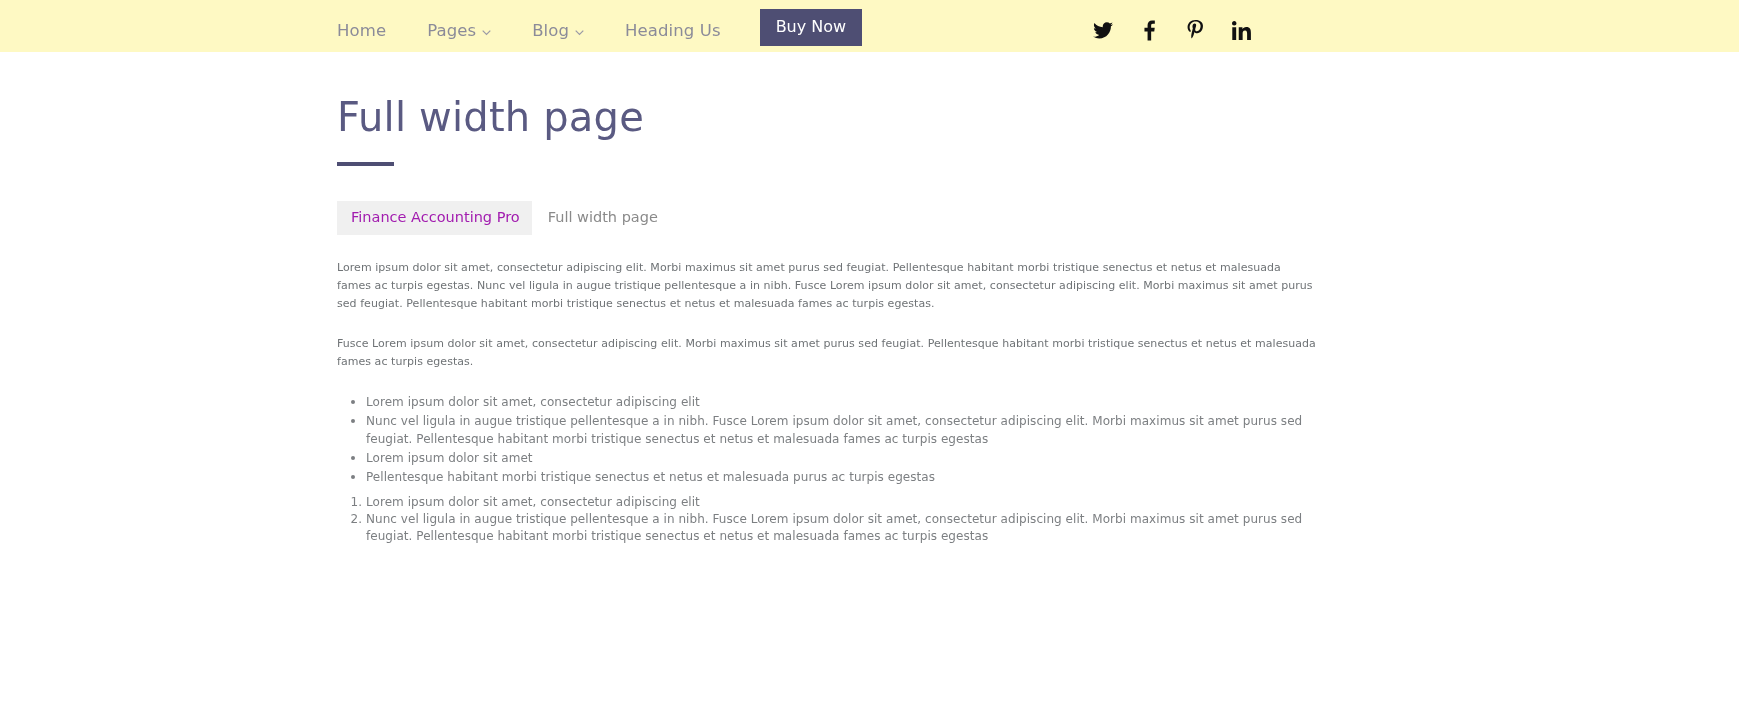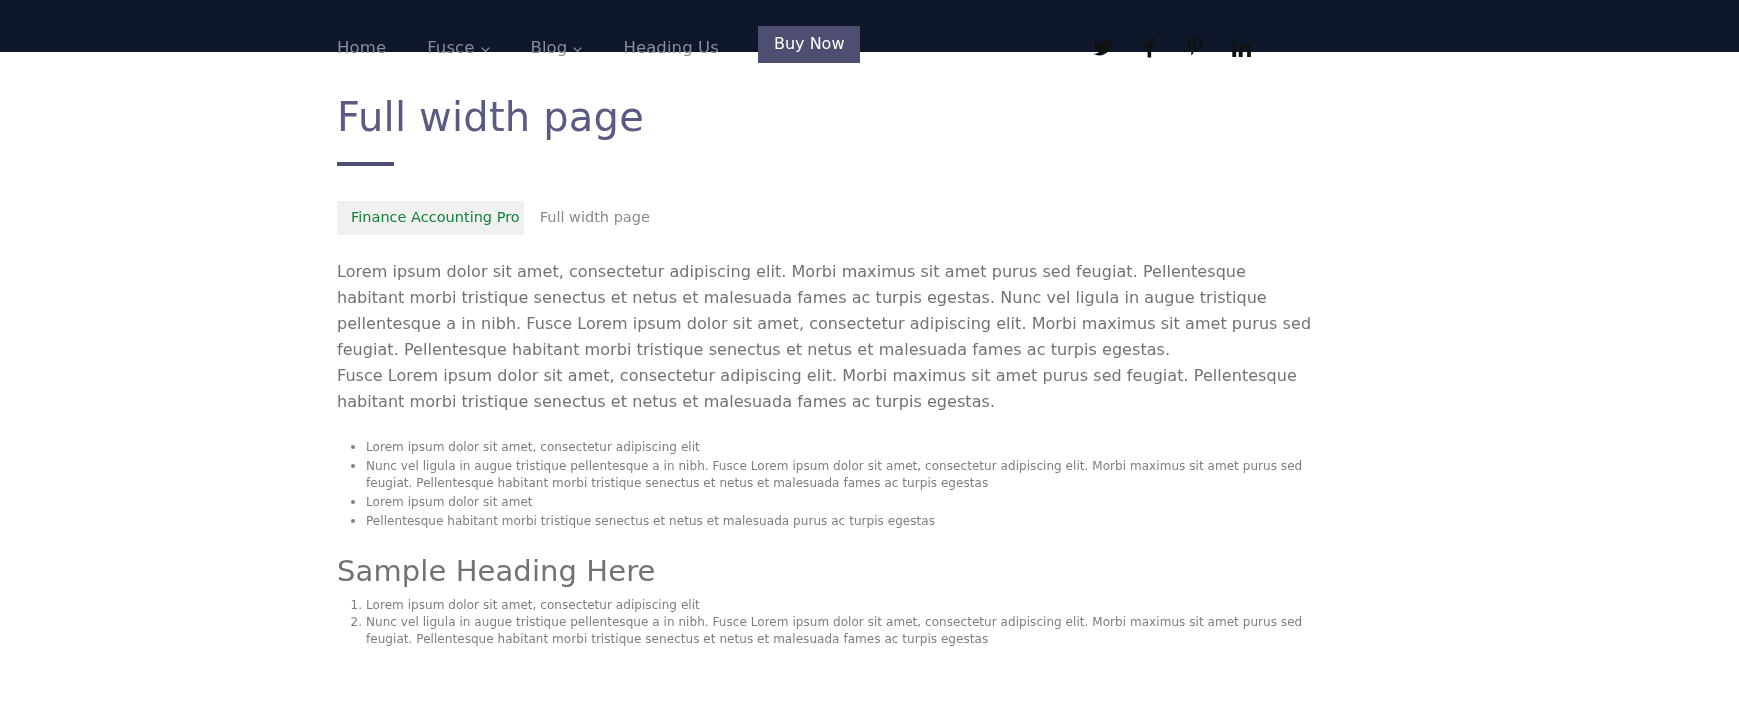--- a/index.html
+++ b/index.html
@@ -13,22 +13,22 @@
     font-family: "DejaVu Sans", "Liberation Sans", sans-serif;
     overflow: hidden;
   }
 
   
   .site-header {
     width: 100%;
     height: 52px;
     display: flex;
     align-items: flex-start;
-    padding-top: 24px;
-    background: #0f172a;
+    padding-top: 7px;
+    background: #fef9c3;
   }
   .nav-wrap {
     display: flex;
     align-items: center;
     margin-left: 337px;
   }
   .nav-item {
     font-size: 16.5px;
     color: #8b8b99;
     margin-right: 41px;
@@ -102,40 +102,40 @@
   }
 
   .breadcrumb {
     display: flex;
     align-items: stretch;
     margin-top: 35px;
     font-size: 14.5px;
   }
   .breadcrumb-home {
     background: #f0f0f0;
-    color: #15803d;
-    padding: 8px 4px 9px 14px;
+    color: #a21caf;
+    padding: 8px 12px 9px 14px;
     cursor: pointer;
     line-height: 1.2;
   }
   .breadcrumb-current {
     color: #8a8a8a;
     padding: 8px 14px 9px 16px;
     line-height: 1.2;
   }
 
   .body-text {
     color: #6f7376;
-    font-size: 16px;
+    font-size: 11px;
     line-height: 1.62;
     margin: 0;
     letter-spacing: .05px;
   }
   .para-1 { margin-top: 24px; max-width: 978px; }
-  .para-2 { max-width: 1010px; }
+  .para-2 { margin-top: 22px; max-width: 1010px; }
 
   ul.bullet-list, ol.number-list {
     color: #7c7f82;
     font-size: 12px;
     line-height: 1.42;
     margin: 0;
     letter-spacing: .05px;
   }
   ul.bullet-list {
     margin-top: 22px;
@@ -165,21 +165,21 @@
 </style>
 </head>
 <body>
 
 <header class="site-header">
   <nav class="nav-wrap">
     <span class="nav-item">
       <span>Home</span>
     </span>
     <span class="nav-item">
-      <span>Fusce</span>
+      <span>Pages</span>
       <span class="caret">
         <svg width="9" height="6" viewBox="0 0 9 6">
             <path d="M0.7 0.7 L4.5 4.5 L8.3 0.7" fill="none" stroke="#9a9aa6" stroke-width="1.2"></path>
           </svg>
       </span>
     </span>
     <span class="nav-item">
       <span>Blog</span>
       <span class="caret">
         <svg width="9" height="6" viewBox="0 0 9 6">
@@ -229,21 +229,20 @@
   <p class="body-text para-1">Lorem ipsum dolor sit amet, consectetur adipiscing elit. Morbi maximus sit amet purus sed feugiat. Pellentesque habitant morbi tristique senectus et netus et malesuada fames ac turpis egestas. Nunc vel ligula in augue tristique pellentesque a in nibh. Fusce Lorem ipsum dolor sit amet, consectetur adipiscing elit. Morbi maximus sit amet purus sed feugiat. Pellentesque habitant morbi tristique senectus et netus et malesuada fames ac turpis egestas.</p>
   <p class="body-text para-2">Fusce Lorem ipsum dolor sit amet, consectetur adipiscing elit. Morbi maximus sit amet purus sed feugiat. Pellentesque habitant morbi tristique senectus et netus et malesuada fames ac turpis egestas.</p>
 
   <ul class="bullet-list">
     <li>Lorem ipsum dolor sit amet, consectetur adipiscing elit</li>
     <li>Nunc vel ligula in augue tristique pellentesque a in nibh. Fusce Lorem ipsum dolor sit amet, consectetur adipiscing elit. Morbi maximus sit amet purus sed feugiat. Pellentesque habitant morbi tristique senectus et netus et malesuada fames ac turpis egestas</li>
     <li>Lorem ipsum dolor sit amet</li>
     <li>Pellentesque habitant morbi tristique senectus et netus et malesuada purus ac turpis egestas</li>
   </ul>
 
-  <h2 class="section-heading">Sample Heading Here</h2>
 
   <ol class="number-list">
     <li>Lorem ipsum dolor sit amet, consectetur adipiscing elit</li>
     <li>Nunc vel ligula in augue tristique pellentesque a in nibh. Fusce Lorem ipsum dolor sit amet, consectetur adipiscing elit. Morbi maximus sit amet purus sed feugiat. Pellentesque habitant morbi tristique senectus et netus et malesuada fames ac turpis egestas</li>
 
   </ol>
 
 </main>
 
 </body></html>

